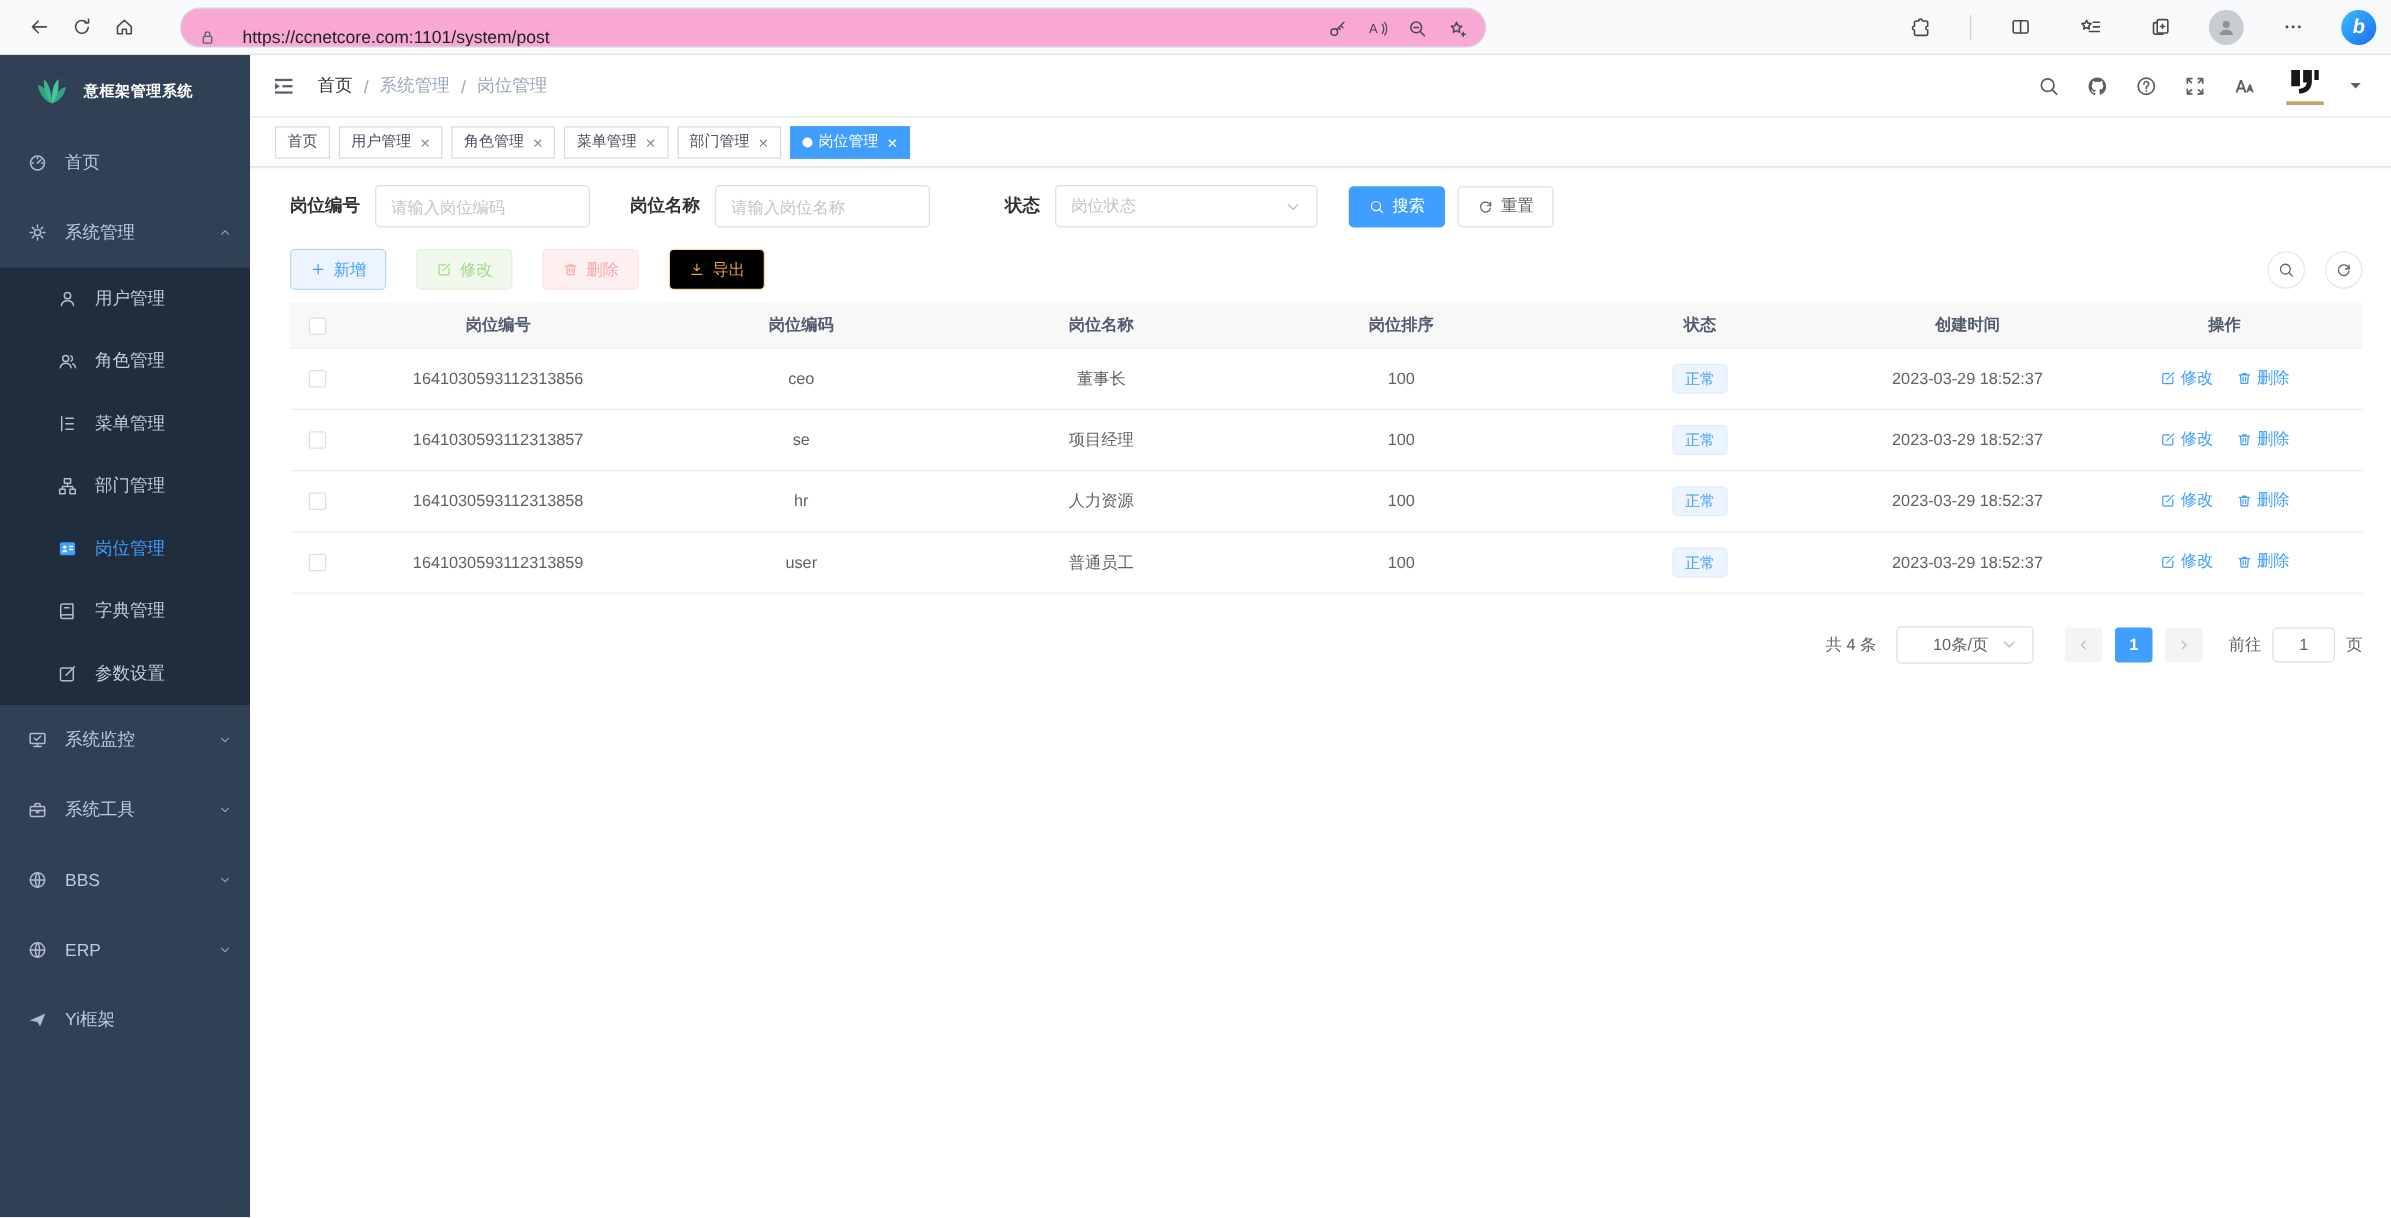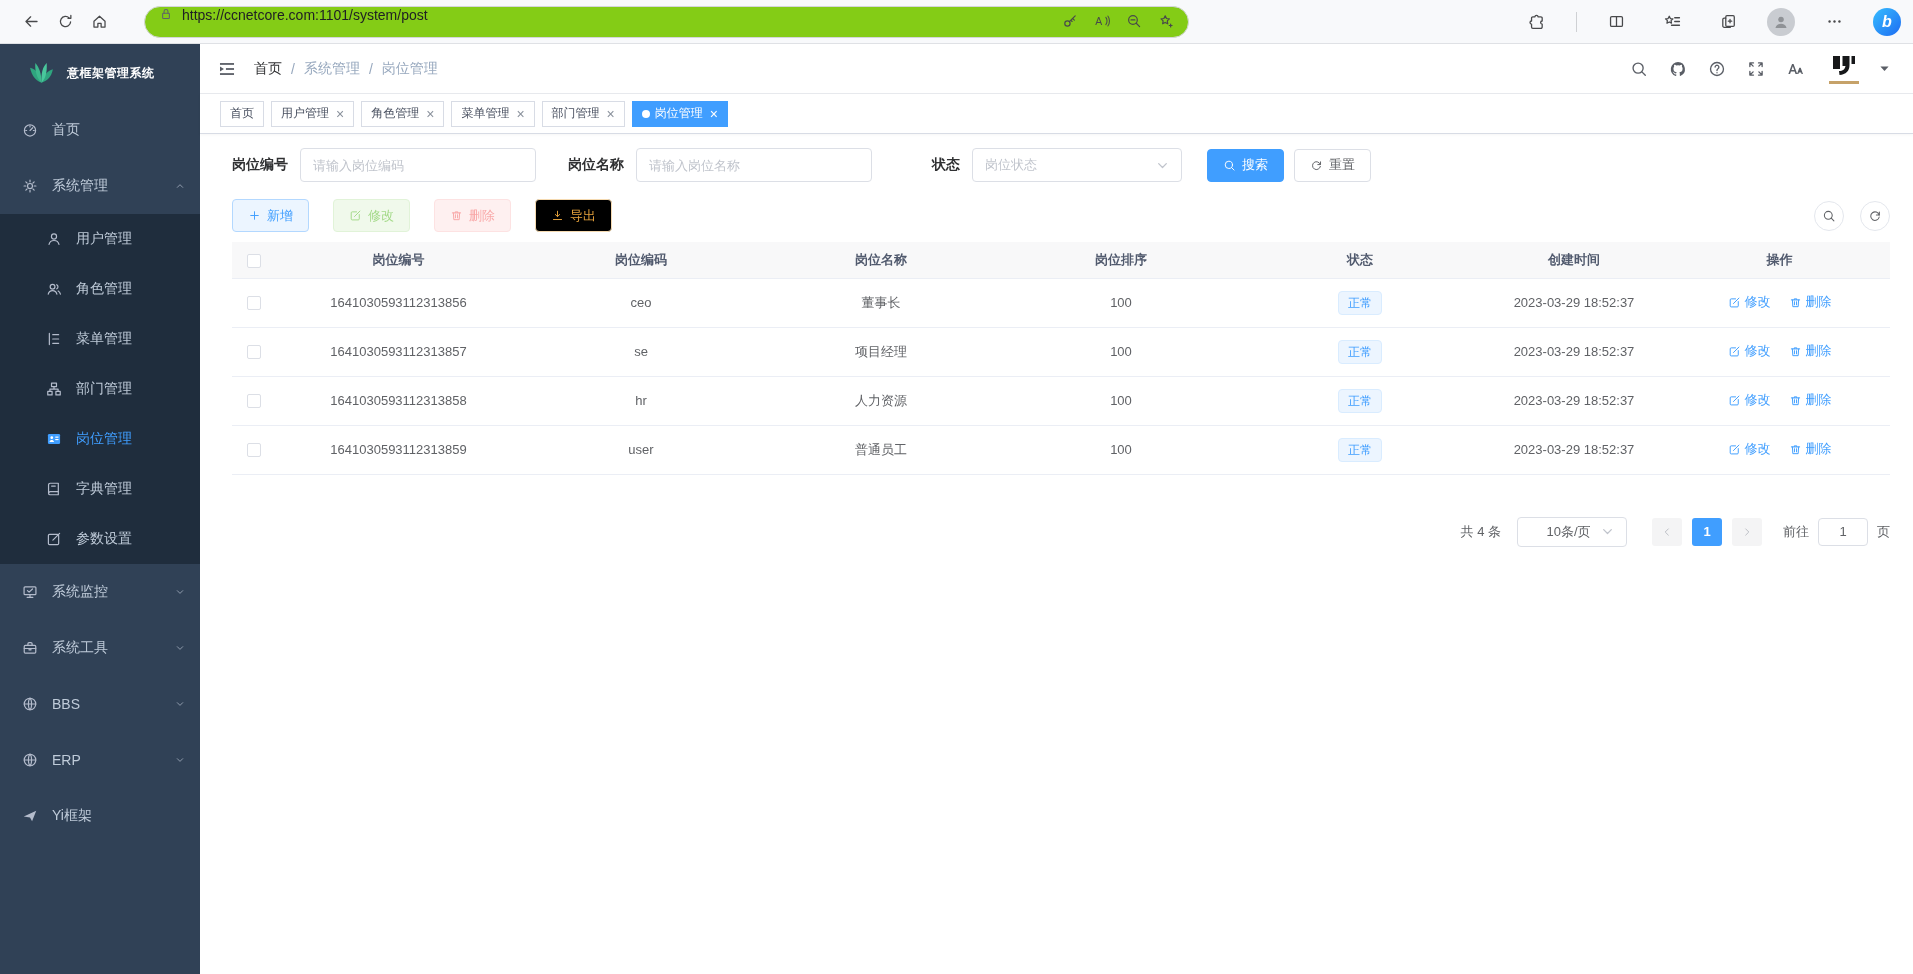--- a/index.html
+++ b/index.html
@@ -8,21 +8,21 @@
   .screen{width:1913px;height:974px;background:#fff;overflow:hidden;display:flex;flex-direction:column}
 
   span[data-icon]{display:inline-flex;width:17px;height:17px;flex:none}
   span[data-icon] svg{width:100%;height:100%;display:block}
 
   
   .chrome{height:44px;background:#f8f9fb;border-bottom:1px solid #dfe1e5;display:flex;align-items:center;padding:0 12px 0 14px;flex:none}
   .cbtn{width:34px;height:34px;border:none;background:transparent;color:#48494b;display:flex;align-items:center;justify-content:center;border-radius:6px;cursor:pointer}
   .cbtn-sm{width:28px;height:28px}
   .cbtn-sm span[data-icon]{width:16px;height:16px}
-  .urlbar{height:32px;flex:0 0 1045px;margin-left:28px;background:#84cc16;border:1px solid #d4d6d9;border-radius:16px;display:flex;align-items:flex-start;padding:0 8px 0 14px;gap:9px}
+  .urlbar{height:32px;flex:0 0 1045px;margin-left:28px;background:#f9a8d4;border:1px solid #d4d6d9;border-radius:16px;display:flex;align-items:flex-end;padding:0 8px 0 14px;gap:21px}
   .urlbar .lock{width:14px;height:14px;color:#5f6368}
   .url-text{flex:1;font-size:14px;color:#202124;white-space:nowrap;overflow:hidden}
   .pill-actions{display:flex;align-items:center;gap:4px;color:#5f6368}
   .chrome-right{margin-left:auto;display:flex;align-items:center;gap:22px;color:#48494b}
   .cdivider{width:1px;height:20px;background:#cfd1d4}
   .avatar-chrome{width:28px;height:28px;border-radius:50%;background:#c9ccd1;color:#8f9296;display:flex;align-items:center;justify-content:center;cursor:pointer}
   .avatar-chrome span[data-icon]{width:18px;height:18px}
   .bing{width:28px;height:28px;border-radius:50%;background:linear-gradient(135deg,#37bdff,#1d6cf2);color:#fff;font-weight:bold;font-style:italic;font-size:16px;display:flex;align-items:center;justify-content:center;cursor:pointer}
 
   
@@ -65,21 +65,21 @@
   .tab-close{font-size:14px;line-height:1;margin-left:2px;color:#8a919c;cursor:pointer}
   .tab.active{background:#409eff;border-color:#409eff;color:#fff}
   .tab.active .tab-close{color:#fff}
   .tab-dot{width:8px;height:8px;border-radius:50%;background:#fff;display:inline-block}
 
   
   .content{flex:1;padding:14px 23px 0 32px;overflow:hidden}
   .filters{display:flex;align-items:center}
   .field{display:flex;align-items:center;margin-right:32px}
   .f-label{font-size:14px;font-weight:bold;color:#303133;margin-right:12px;white-space:nowrap}
-  .f-input{width:236px;height:34px;border:1px solid #dcdfe6;border-radius:4px;padding:0 12px;font-size:13px;color:#606266;outline:none}
+  .f-input{width:172px;height:34px;border:1px solid #dcdfe6;border-radius:4px;padding:0 12px;font-size:13px;color:#606266;outline:none}
   .f-input::placeholder{color:#c0c4cc}
   .field-status{margin-left:28px}
   .f-select{width:210px;height:34px;border:1px solid #dcdfe6;border-radius:4px;display:flex;align-items:center;padding:0 10px 0 12px;cursor:pointer;background:#fff}
   .f-select .ph{flex:1;font-size:13px;color:#c0c4cc}
   .sel-caret{width:13px;height:13px;color:#c0c4cc}
   .btn{height:33px;border-radius:4px;font-size:13px;display:inline-flex;align-items:center;gap:6px;padding:0 15px;border:1px solid transparent;cursor:pointer;white-space:nowrap}
   .btn span[data-icon]{width:13px;height:13px}
   .btn-primary{background:#409eff;border-color:#409eff;color:#fff;margin-left:25px}
   .btn-plain{background:#fff;border-color:#dcdfe6;color:#606266;margin-left:10px}
 
@@ -93,21 +93,21 @@
   .circle-btn span[data-icon]{width:14px;height:14px}
 
   table{width:100%;border-collapse:collapse;table-layout:fixed;margin-top:10px}
   thead th{background:#f8f8f9;height:36px;font-size:13px;color:#515a6e;font-weight:bold;text-align:center;border-bottom:1px solid #ebeef5}
   tbody td{height:49px;font-size:13px;color:#606266;text-align:center;border-bottom:1px solid #ebeef5;white-space:nowrap;overflow:hidden}
   .checkbox{display:inline-block;width:14px;height:14px;border:1px solid #dcdfe6;border-radius:2px;background:#fff;vertical-align:middle;cursor:pointer}
   .badge{display:inline-block;background:#ecf5ff;border:1px solid #d9ecff;color:#409eff;font-size:12px;line-height:1;padding:5px 9px;border-radius:4px}
   .row-link{color:#409eff;font-size:13px;display:inline-flex;align-items:center;gap:4px;text-decoration:none;margin:0 9px;cursor:pointer}
   .row-link span[data-icon]{width:13px;height:13px}
 
-  .pagination{display:flex;align-items:center;justify-content:flex-end;margin-top:42px;font-size:13px;color:#606266}
+  .pagination{display:flex;align-items:center;justify-content:flex-end;margin-top:26px;font-size:13px;color:#606266}
   .pg-total{margin-right:16px}
   .pg-size{width:110px;height:30px;border:1px solid #dcdfe6;border-radius:4px;display:flex;align-items:center;padding:0 10px 0 20px;margin-right:20px;cursor:pointer;background:#fff}
   .pg-size .pg-size-text{flex:1;text-align:center;color:#606266}
   .pg-nav{width:30px;height:28px;background:#f4f4f5;border:none;border-radius:3px;color:#b6b9bf;display:flex;align-items:center;justify-content:center;margin:0 5px;cursor:pointer}
   .pg-nav span[data-icon]{width:12px;height:12px}
   .pg-page{width:30px;height:28px;background:#409eff;color:#fff;border-radius:3px;display:flex;align-items:center;justify-content:center;font-weight:bold;margin:0 5px;cursor:pointer}
   .pg-goto{margin-left:16px;margin-right:9px}
   .pg-input{width:50px;height:28px;border:1px solid #dcdfe6;border-radius:4px;text-align:center;font-size:13px;color:#606266;margin-right:9px;outline:none}
 </style>
 </head>

